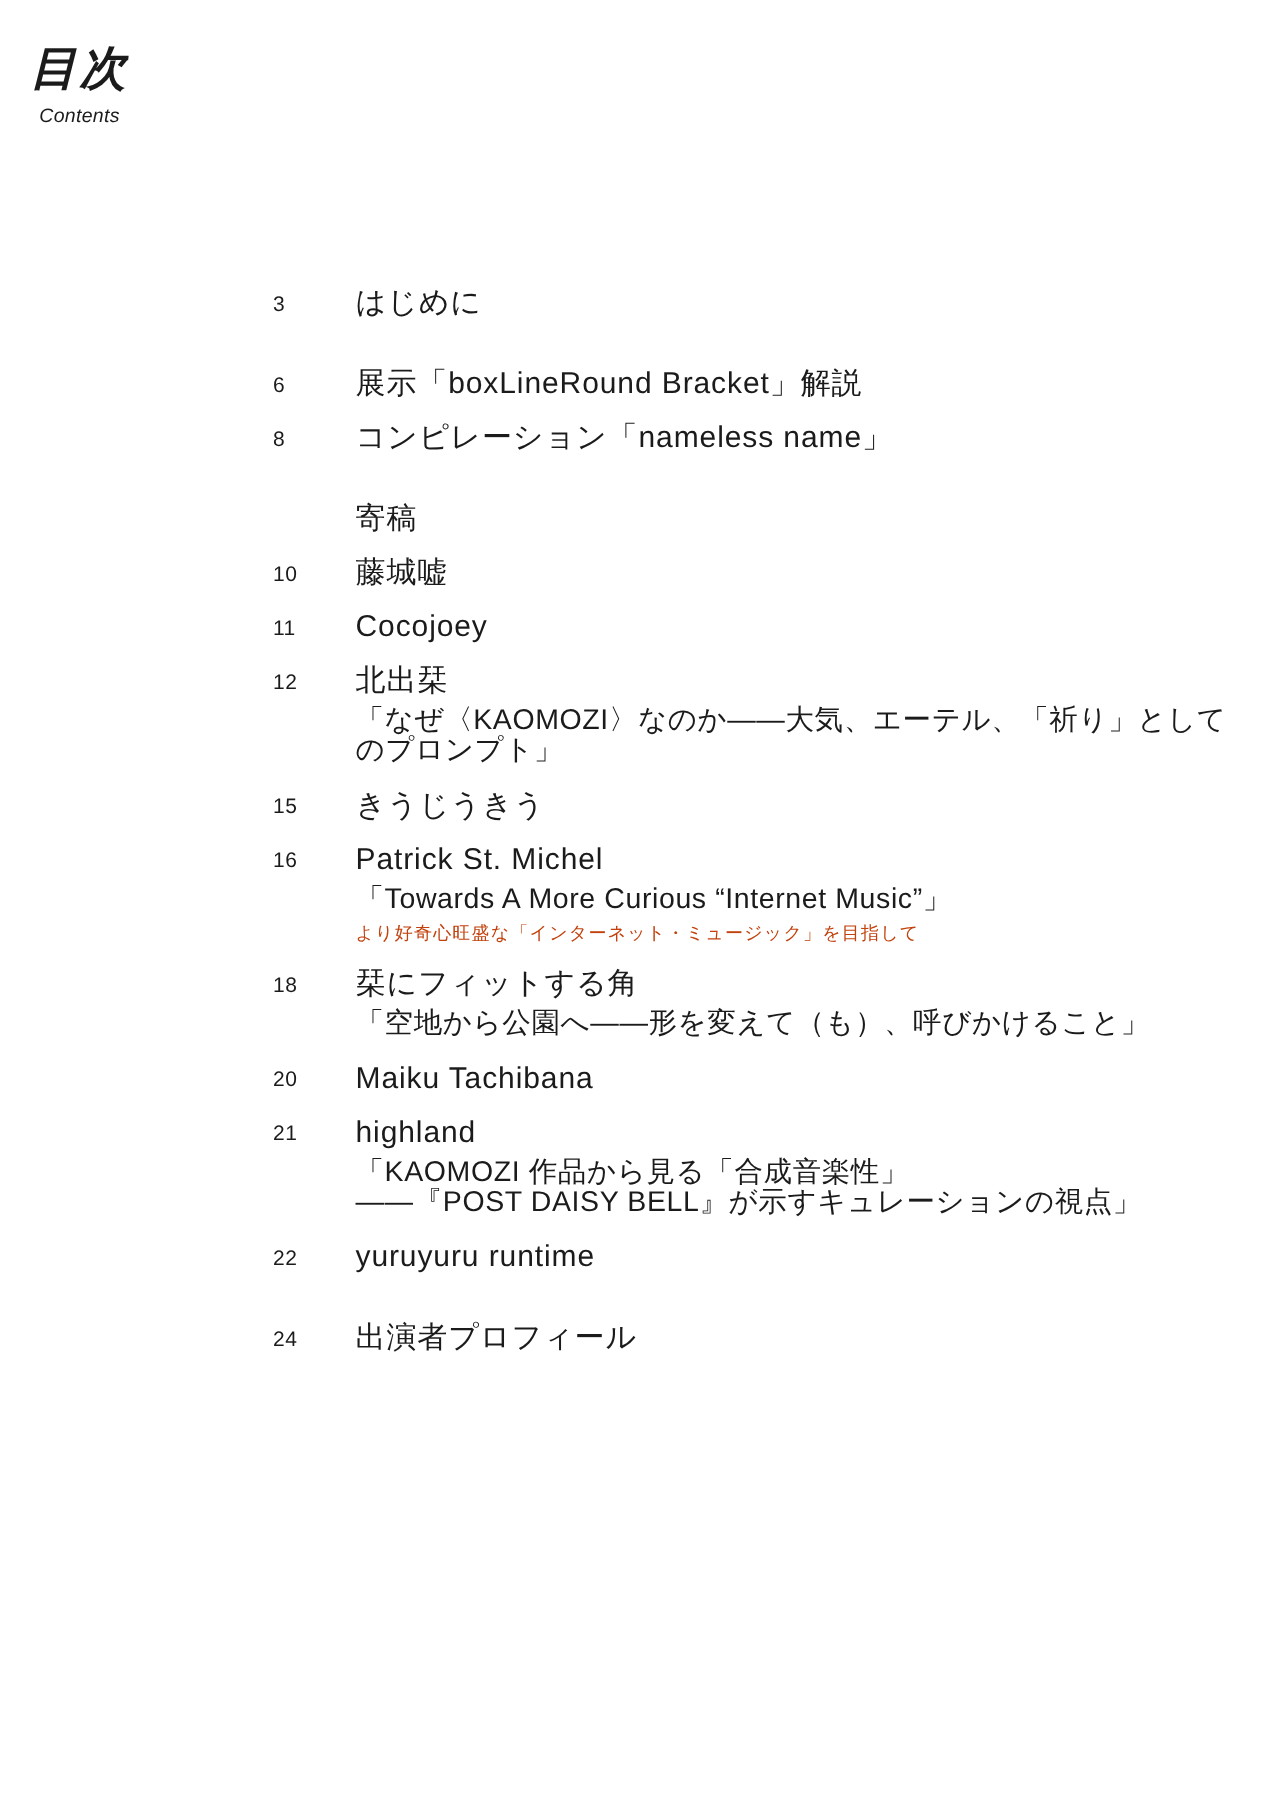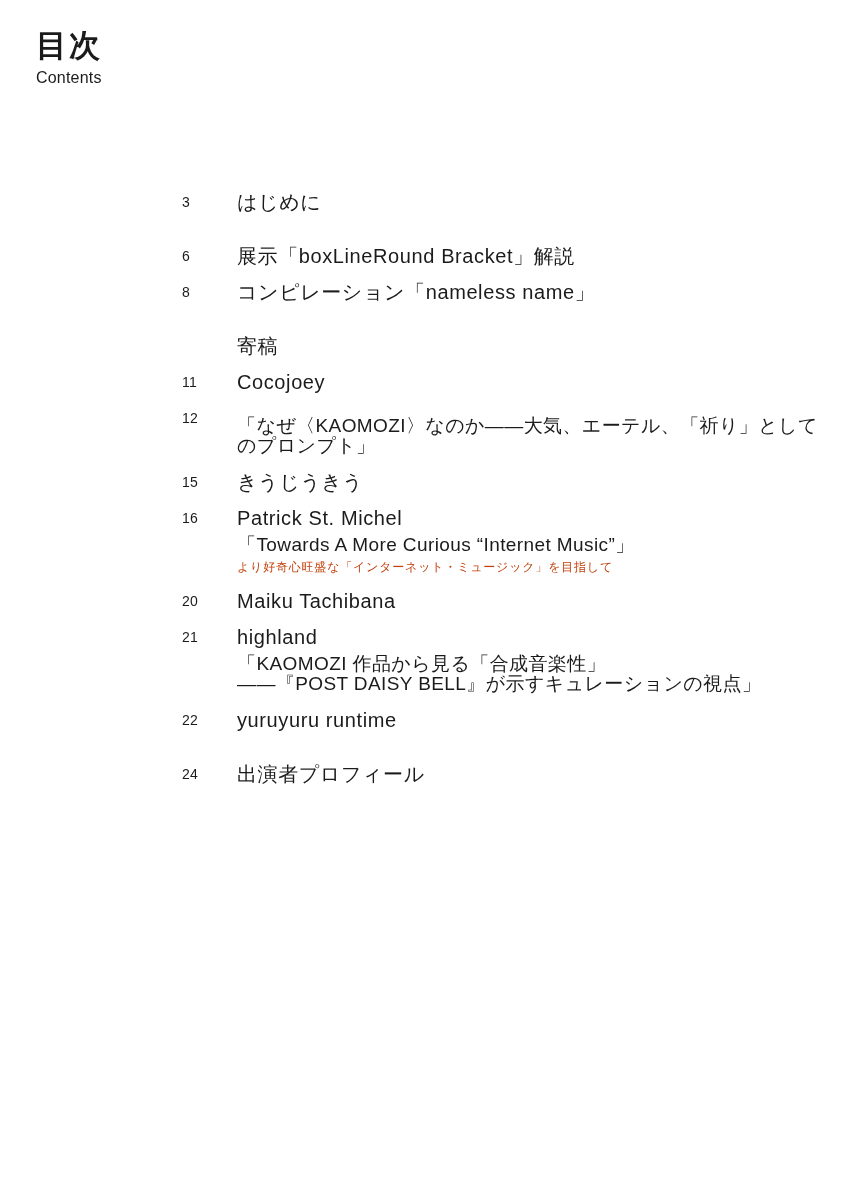--- a/index.html
+++ b/index.html
@@ -10,35 +10,37 @@
   .page {
     position: relative;
     width: 849px;
     height: 1200px;
     background: #ffffff;
     color: #1b1b1b;
     overflow: hidden;
   }
   .page-header {
     position: absolute;
-    left: 36px;
+    left: 20px;
     top: 28px;
+    font-style: italic;
   }
   .page-title {
     margin: 0;
     font-size: 31px;
     font-weight: 700;
     letter-spacing: 2px;
     line-height: 1.15;
   }
   .page-subtitle {
     margin-top: 5px;
-    font-size: 16px;
+    font-size: 13px;
     font-weight: 400;
     letter-spacing: 0.2px;
+    text-align: center;
   }
   .toc {
     position: absolute;
     left: 182px;
     top: 193px;
     width: 640px;
   }
   .entry {
     display: flex;
     align-items: flex-start;
@@ -106,31 +108,38 @@
       </div>
     </div>
 
     <div class="entry gap-lg">
       <span class="num"></span>
       <div class="entry-body">
         <div class="title">寄稿</div>
       </div>
     </div>
 
+    <div class="entry">
+      <span class="num">10</span>
+      <div class="entry-body">
+        <div class="title">藤城嘘</div>
+      </div>
+    </div>
 
     <div class="entry">
       <span class="num">11</span>
       <div class="entry-body">
         <div class="title">Cocojoey</div>
       </div>
     </div>
 
     <div class="entry">
       <span class="num">12</span>
       <div class="entry-body">
+        <div class="title">北出栞</div>
         <div class="sub">「なぜ〈KAOMOZI〉なのか——大気、エーテル、「祈り」としてのプロンプト」</div>
       </div>
     </div>
 
 
     <div class="entry">
       <span class="num">15</span>
       <div class="entry-body">
         <div class="title">きうじうきう</div>
       </div>
@@ -138,20 +147,27 @@
 
     <div class="entry">
       <span class="num">16</span>
       <div class="entry-body">
         <div class="title">Patrick St. Michel</div>
         <div class="sub">「Towards A More Curious “Internet Music”」</div>
         <div class="note">より好奇心旺盛な「インターネット・ミュージック」を目指して</div>
       </div>
     </div>
 
+    <div class="entry">
+      <span class="num">18</span>
+      <div class="entry-body">
+        <div class="title">栞にフィットする角</div>
+        <div class="sub">「空地から公園へ——形を変えて（も）、呼びかけること」</div>
+      </div>
+    </div>
 
     <div class="entry">
       <span class="num">20</span>
       <div class="entry-body">
         <div class="title">Maiku Tachibana</div>
       </div>
     </div>
 
     <div class="entry">
       <span class="num">21</span>

